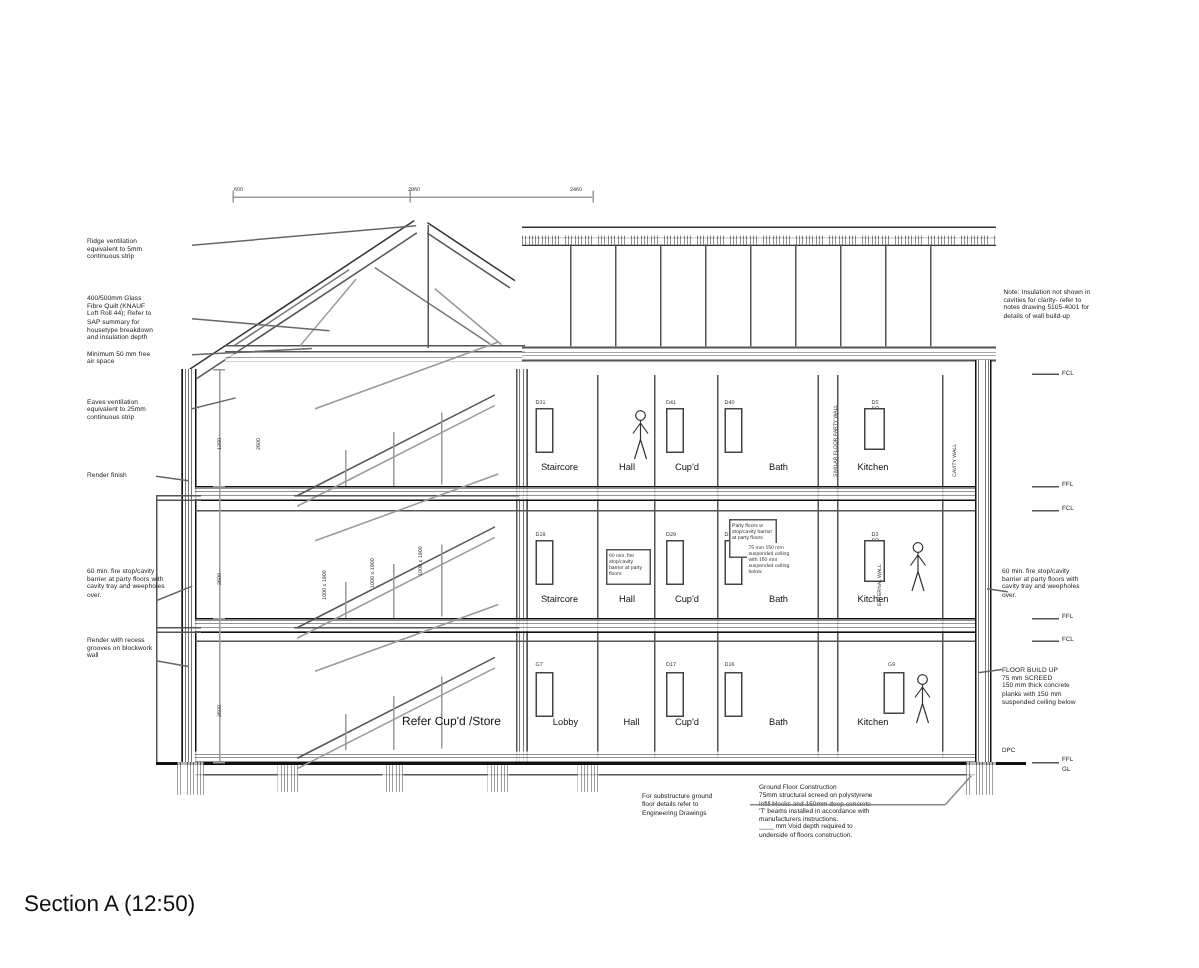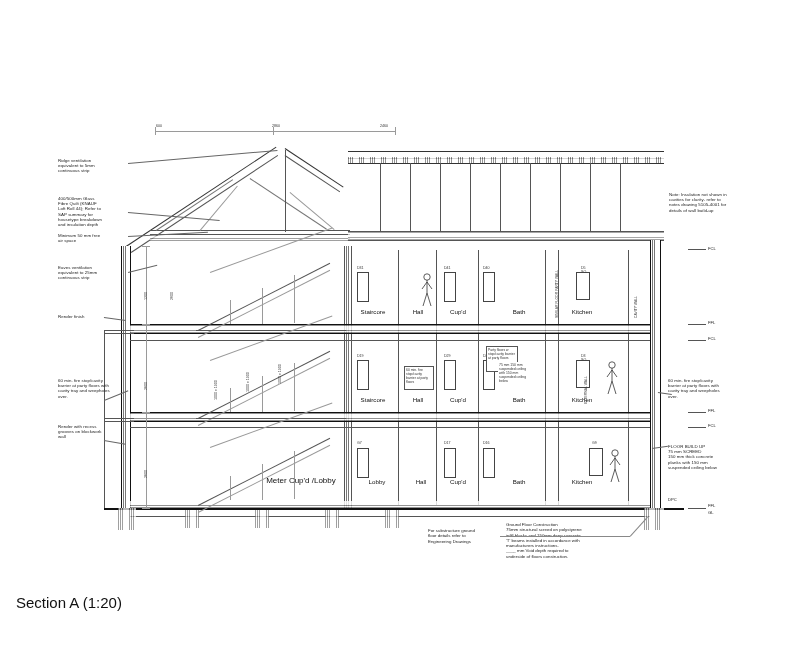--- a/index.html
+++ b/index.html
@@ -194,21 +194,21 @@
   <div class="room" style="left:443px;top:308px;width:30px;">Cup'd</div>
   <div class="room" style="left:505px;top:308px;width:28px;">Bath</div>
   <div class="room" style="left:563px;top:308px;width:38px;">Kitchen</div>
 
   <div class="room" style="left:352px;top:396px;width:42px;">Staircore</div>
   <div class="room" style="left:404px;top:396px;width:28px;">Hall</div>
   <div class="room" style="left:443px;top:396px;width:30px;">Cup'd</div>
   <div class="room" style="left:505px;top:396px;width:28px;">Bath</div>
   <div class="room" style="left:563px;top:396px;width:38px;">Kitchen</div>
 
-  <div class="room big" style="left:246px;top:476px;width:110px;">Meter Cup'd /Lobby</div>
+  <div class="room big" style="left:246px;top:476px;width:110px;">Refer Cup'd /Store</div>
   <div class="room" style="left:358px;top:478px;width:38px;">Lobby</div>
   <div class="room" style="left:407px;top:478px;width:28px;">Hall</div>
   <div class="room" style="left:443px;top:478px;width:30px;">Cup'd</div>
   <div class="room" style="left:505px;top:478px;width:28px;">Bath</div>
   <div class="room" style="left:563px;top:478px;width:38px;">Kitchen</div>
 
   <svg class="fig" style="left:419px;top:272px;" width="16" height="36" viewBox="0 0 16 36">
     <circle cx="8" cy="5" r="3.2" fill="none" stroke="#333" stroke-width="0.8"></circle>
     <path d="M8 8 L8 21 M8 10 L3 17 M8 10 L13 17 M8 21 L4 34 M8 21 L12 34" fill="none" stroke="#333" stroke-width="0.8"></path>
   </svg>
@@ -310,15 +310,15 @@
   <div class="note" style="left:506px;top:522px;width:120px;">Ground Floor Construction
 75mm structural screed on polystyrene
 infill blocks and 150mm deep concrete
 'T' beams installed in accordance with
 manufacturers instructions.
 ____ mm Void depth required to
 underside of floors construction.</div>
   <div class="lead" style="left:500px;top:536px;width:130px;background:#888;"></div>
   <div class="lead" style="left:630px;top:536px;width:26px;background:#888;transform:rotate(-48deg);"></div>
 
-  <div class="title">Section A (1:20)</div>
+  <div class="title">Section A (12:50)</div>
 
 </div>
 
 </body></html>

